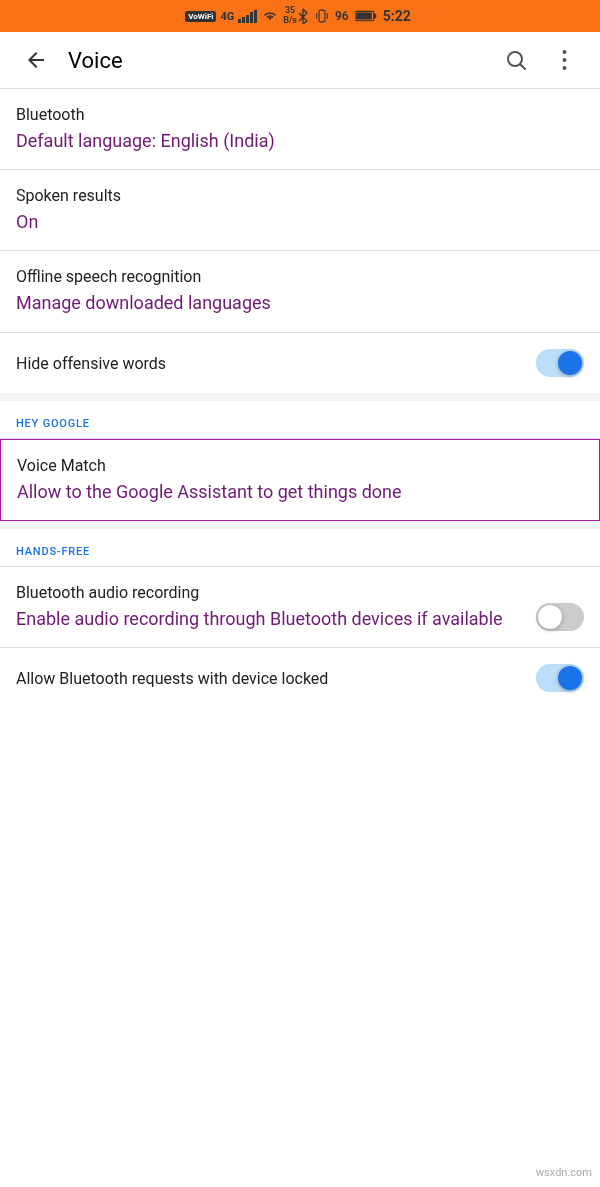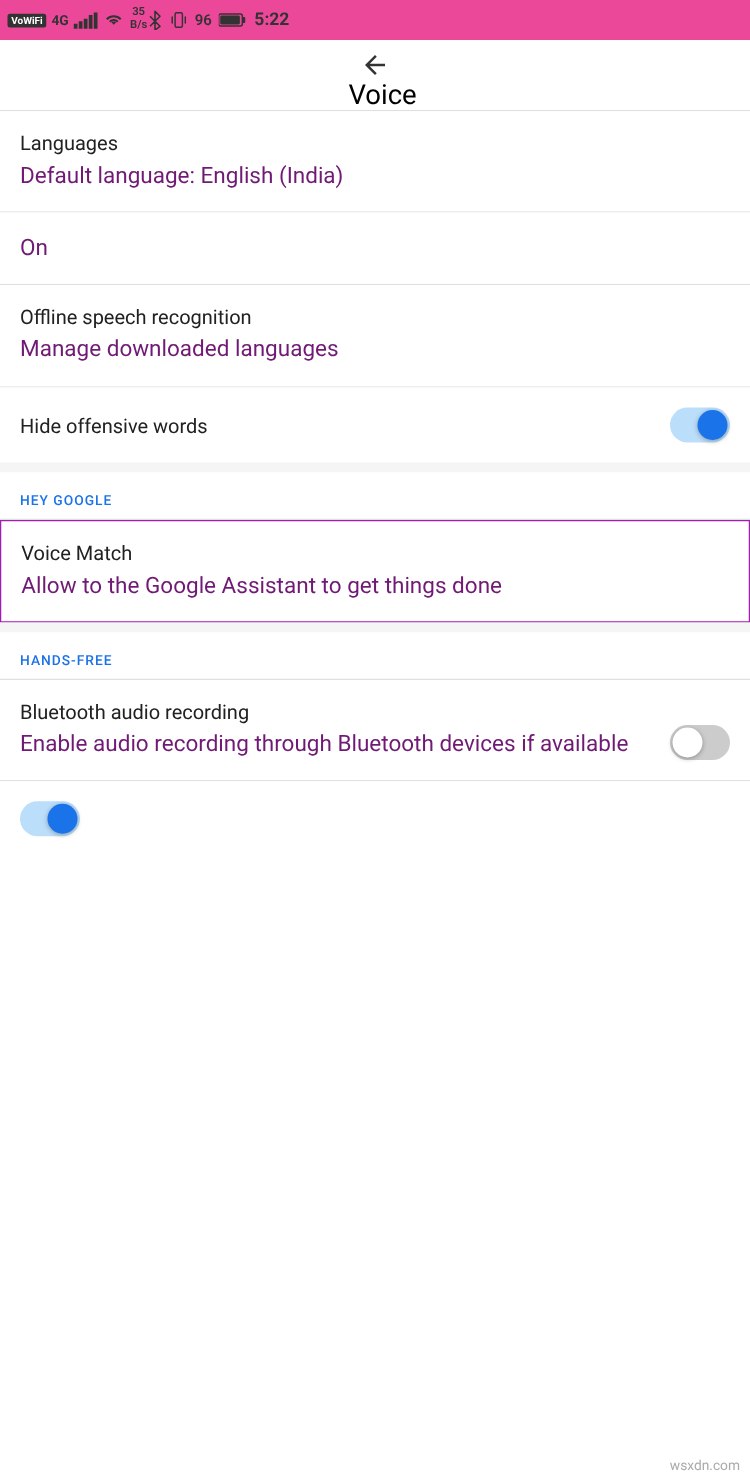--- a/index.html
+++ b/index.html
@@ -7,23 +7,23 @@
     body {
       font-family: 'Roboto', Arial, sans-serif;
       background: #fff;
       width: 600px;
       min-height: 1187px;
       overflow-x: hidden;
     }
 
     
     .status-bar {
-      background: #ec4899;
-      display: flex;
-      justify-content: flex-start;
+      background: #f97316;
+      display: flex;
+      justify-content: center;
       align-items: center;
       padding: 4px 10px 4px 6px;
       height: 32px;
     }
     .status-left {
       display: flex;
       align-items: center;
       gap: 4px;
       font-size: 11px;
       font-weight: 600;
@@ -60,21 +60,20 @@
       font-weight: 700;
     }
 
     
     .top-bar {
       display: flex;
       align-items: center;
       padding: 8px 16px;
       height: 56px;
       background: #fff;
-      flex-direction: column;
     }
     .back-btn {
       width: 40px;
       height: 40px;
       display: flex;
       align-items: center;
       justify-content: center;
       cursor: pointer;
     }
     .top-title {
@@ -267,27 +266,28 @@
         <circle cx="2.5" cy="11" r="2"></circle>
         <circle cx="2.5" cy="19" r="2"></circle>
       </svg>
     </div>
   </div>
 </div>
 
 <div class="divider"></div>
 
 <div class="setting-item">
-  <div class="setting-title">Languages</div>
+  <div class="setting-title">Bluetooth</div>
   <div class="setting-subtitle">Default language: English (India)</div>
 </div>
 
 <div class="divider"></div>
 
 <div class="setting-item">
+  <div class="setting-title">Spoken results</div>
   <div class="setting-subtitle">On</div>
 </div>
 
 <div class="divider"></div>
 
 <div class="setting-item">
   <div class="setting-title">Offline speech recognition</div>
   <div class="setting-subtitle">Manage downloaded languages</div>
 </div>
 
@@ -327,19 +327,22 @@
   </div>
   <div class="toggle toggle-off">
     <div class="toggle-track"></div>
     <div class="toggle-thumb"></div>
   </div>
 </div>
 
 <div class="divider"></div>
 
 <div class="setting-item-row">
+  <div class="setting-text">
+    <div class="setting-title">Allow Bluetooth requests with device locked</div>
+  </div>
   <div class="toggle toggle-on">
     <div class="toggle-track"></div>
     <div class="toggle-thumb"></div>
   </div>
 </div>
 
 <div class="watermark">wsxdn.com</div>
 
 </body></html>

